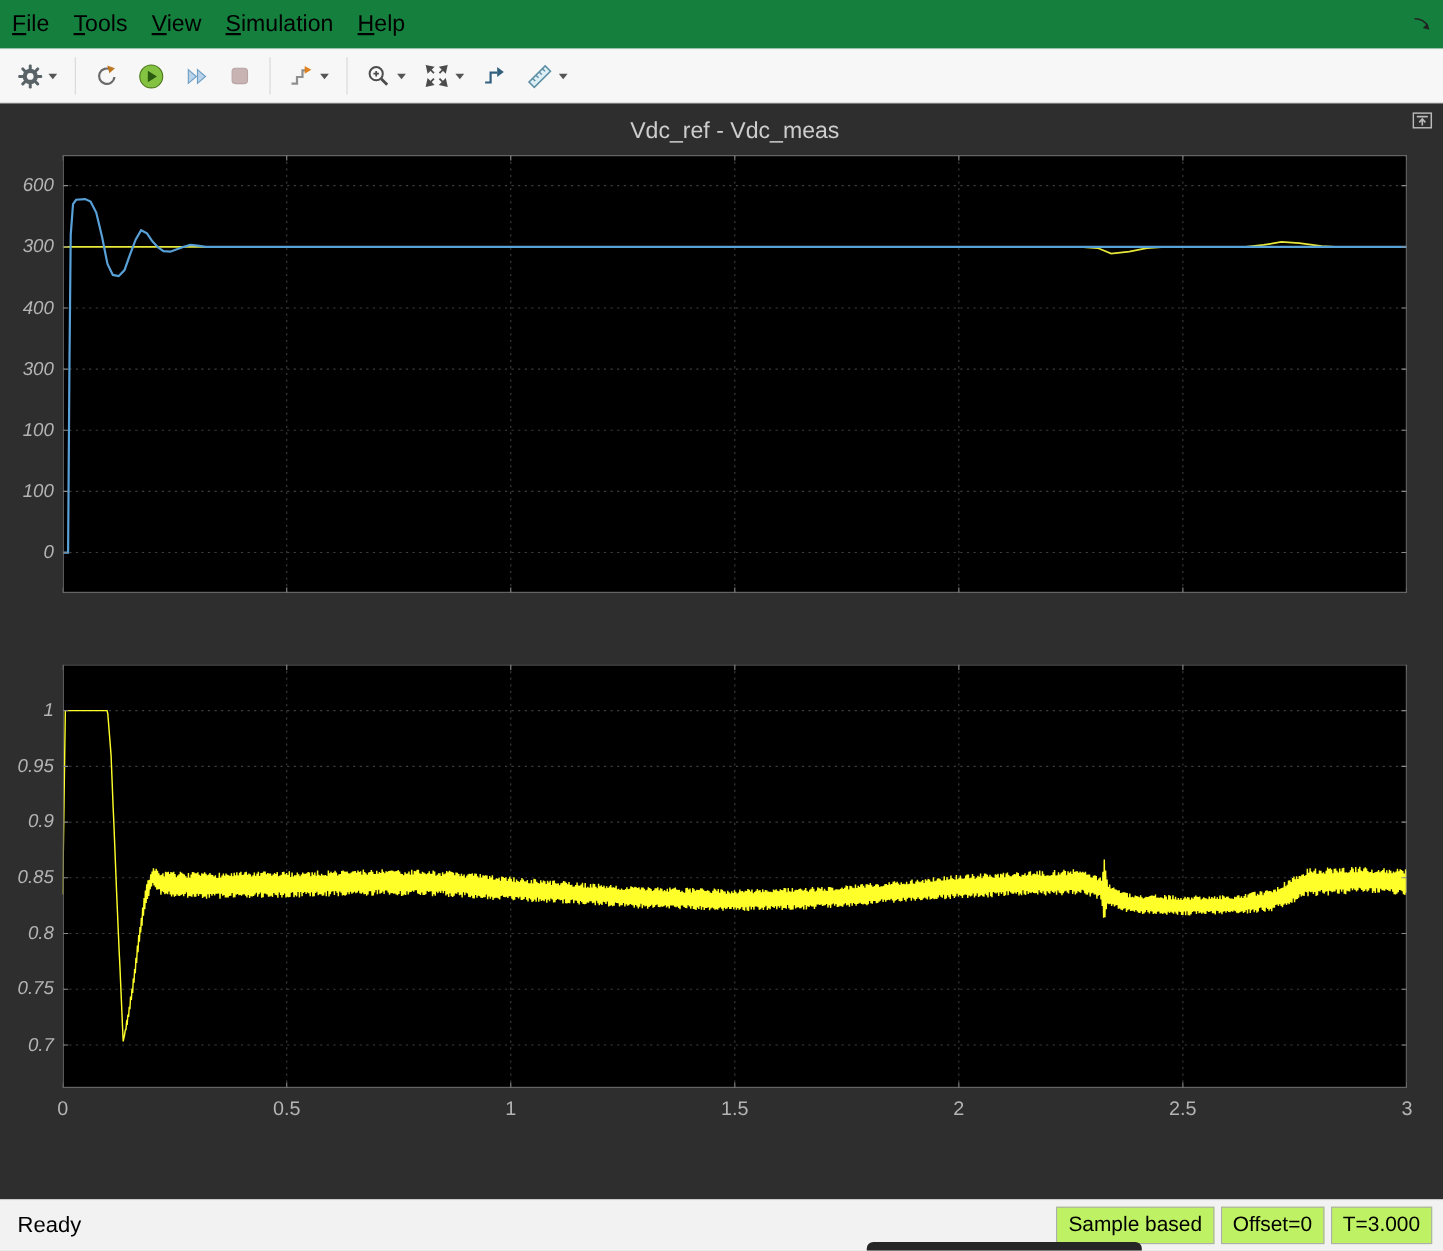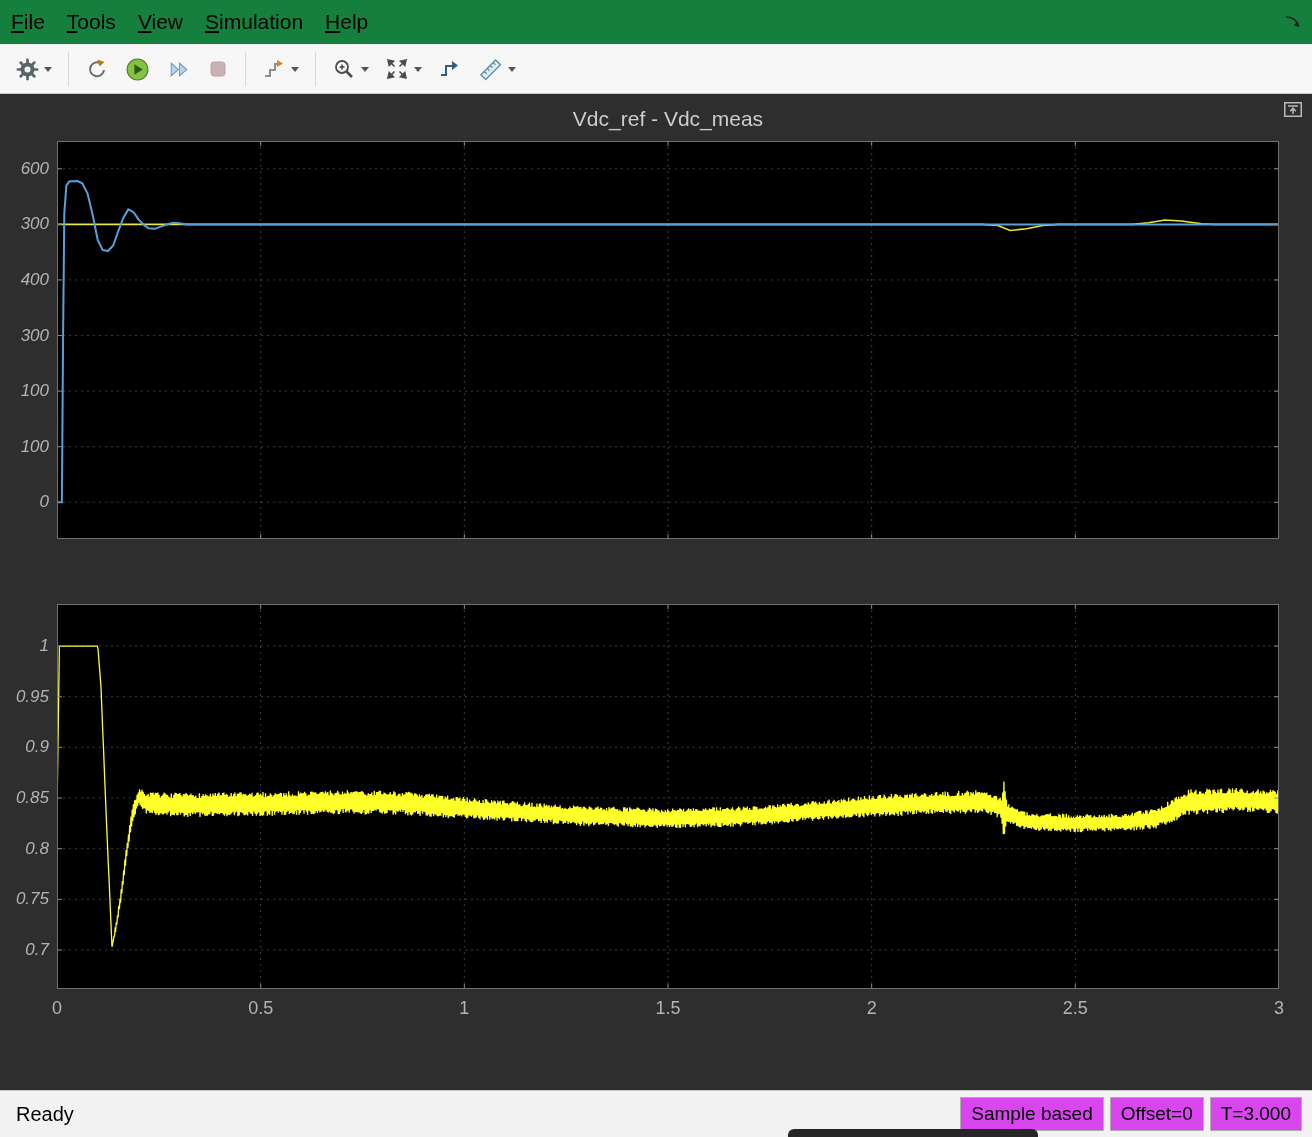--- a/index.html
+++ b/index.html
@@ -44,21 +44,21 @@
   .ytick { position: absolute; font-size: 17px; color: #b4b4b4; text-align: right; font-style: italic; }
   .xtick { position: absolute; font-size: 18px; color: #b4b4b4; text-align: center; }
   .collapse-btn { position: absolute; top: 6px; right: 8px; width: 22px; height: 18px;
                   display: flex; align-items: center; justify-content: center; }
 
   
   .statusbar { height: 47px; flex: 0 0 auto; background: #f2f2f2; border-top: 1px solid #c9c9c9;
                display: flex; align-items: center; padding: 0 10px 0 16px; position: relative; }
   .status-left { font-size: 20px; color: #000; }
   .status-right { margin-left: auto; display: flex; gap: 6px; align-items: center; }
-  .status-box { border: 1px solid #adadad; background: #d946ef; padding: 5px 10px; font-size: 19px; color: #000; }
+  .status-box { border: 1px solid #adadad; background: #bef264; padding: 5px 10px; font-size: 19px; color: #000; }
 
   .bg-artifact { position: absolute; left: 788px; bottom: 0; width: 250px; height: 8px;
                  background: #262626; border-radius: 6px 6px 0 0; z-index: 5; }
 </style>
 </head>
 <body>
 
 <div class="window">
 
 

